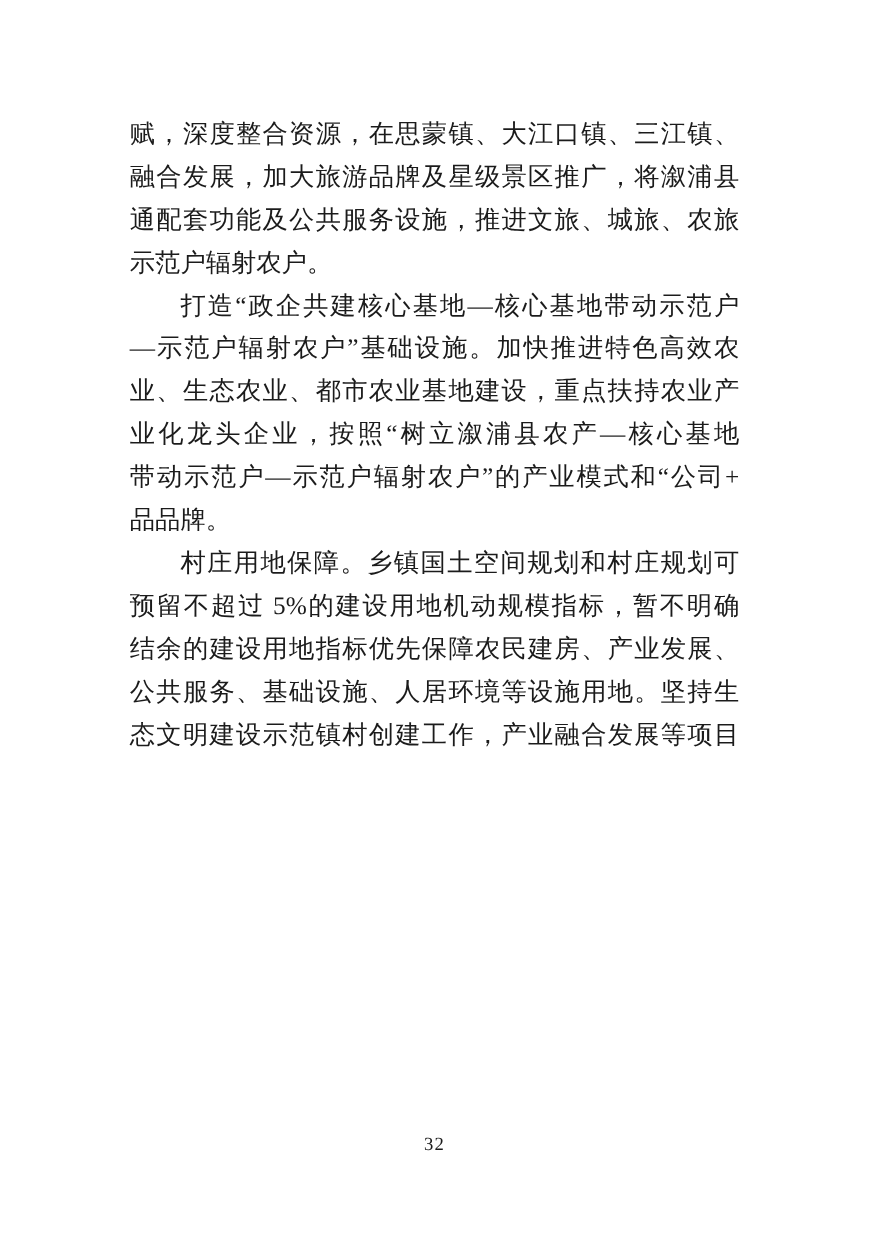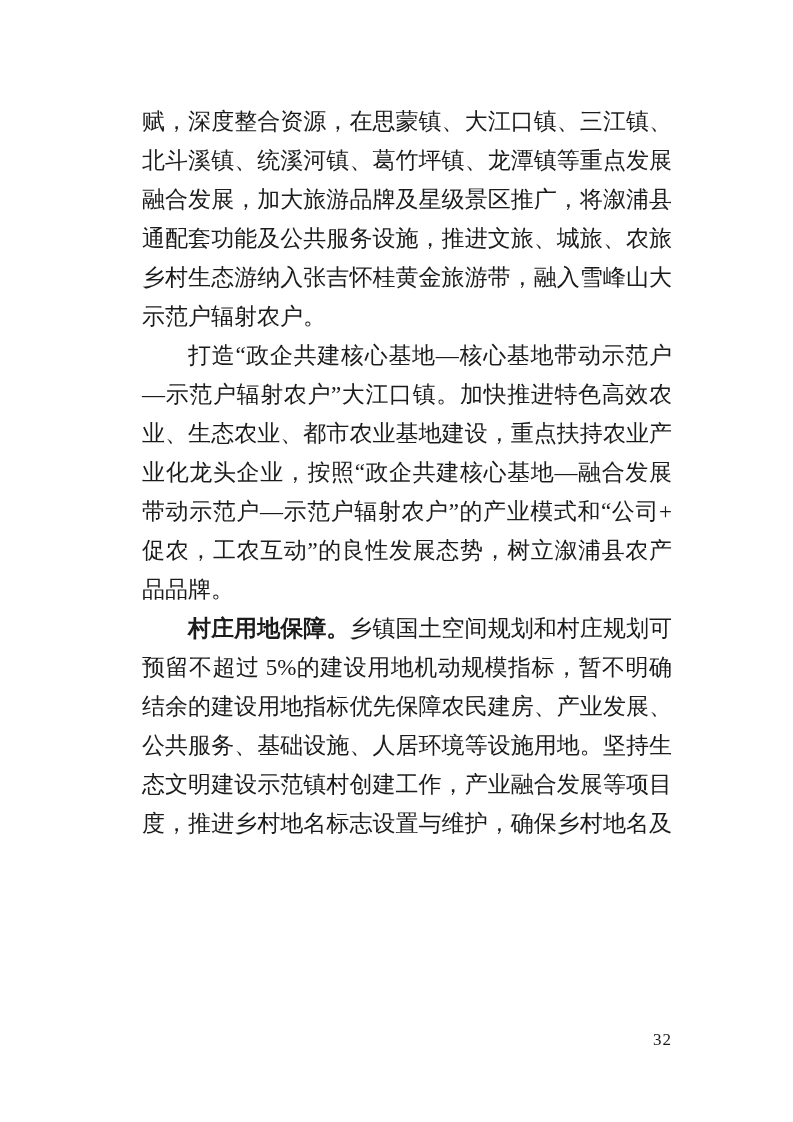--- a/index.html
+++ b/index.html
@@ -26,67 +26,62 @@
   }
   .paragraph {
     margin: 0;
     padding: 0;
   }
   .line {
     text-align: justify;
     text-align-last: left;
     height: 39px;
     overflow: visible;
-    margin-left: 24px;
   }
   .line.justify {
     text-align-last: justify;
   }
   .line.indent {
     text-indent: 46px;
   }
   .bold-lead {
-    font-weight: 700;
+    font-weight: 400;
   }
   .page-number {
     position: absolute;
     top: 1030px;
     left: 118px;
     width: 554px;
-    text-align: right;
+    text-align: center;
     font-size: 17px;
     color: #1b1b1b;
     letter-spacing: 1px;
   }
 </style>
 </head>
 <body>
 
 <div class="page">
   <div class="text-block">
       <div class="paragraph">
         <div class="line justify">赋，深度整合资源，在思蒙镇、大江口镇、三江镇、</div>
-        <div class="line justify">北斗溪镇、统溪河镇、葛竹坪镇、龙潭镇等重点发展</div>
         <div class="line justify">融合发展，加大旅游品牌及星级景区推广，将溆浦县</div>
         <div class="line justify">通配套功能及公共服务设施，推进文旅、城旅、农旅</div>
-        <div class="line justify">乡村生态游纳入张吉怀桂黄金旅游带，融入雪峰山大</div>
         <div class="line">示范户辐射农户。</div>
       </div>
       <div class="paragraph">
         <div class="line justify indent">打造“政企共建核心基地—核心基地带动示范户</div>
-        <div class="line justify">—示范户辐射农户”大江口镇。加快推进特色高效农</div>
+        <div class="line justify">—示范户辐射农户”基础设施。加快推进特色高效农</div>
         <div class="line justify">业、生态农业、都市农业基地建设，重点扶持农业产</div>
-        <div class="line justify">业化龙头企业，按照“政企共建核心基地—融合发展</div>
+        <div class="line justify">业化龙头企业，按照“树立溆浦县农产—核心基地</div>
         <div class="line justify">带动示范户—示范户辐射农户”的产业模式和“公司+</div>
-        <div class="line justify">促农，工农互动”的良性发展态势，树立溆浦县农产</div>
         <div class="line">品品牌。</div>
       </div>
       <div class="paragraph">
         <div class="line justify indent"><span class="bold-lead">村庄用地保障。</span>乡镇国土空间规划和村庄规划可</div>
         <div class="line justify">预留不超过 5%的建设用地机动规模指标，暂不明确</div>
         <div class="line justify">结余的建设用地指标优先保障农民建房、产业发展、</div>
         <div class="line justify">公共服务、基础设施、人居环境等设施用地。坚持生</div>
         <div class="line justify">态文明建设示范镇村创建工作，产业融合发展等项目</div>
-        <div class="line justify">度，推进乡村地名标志设置与维护，确保乡村地名及</div>
       </div>
     </div>
   <div class="page-number">32</div>
 </div>
 
 </body></html>

